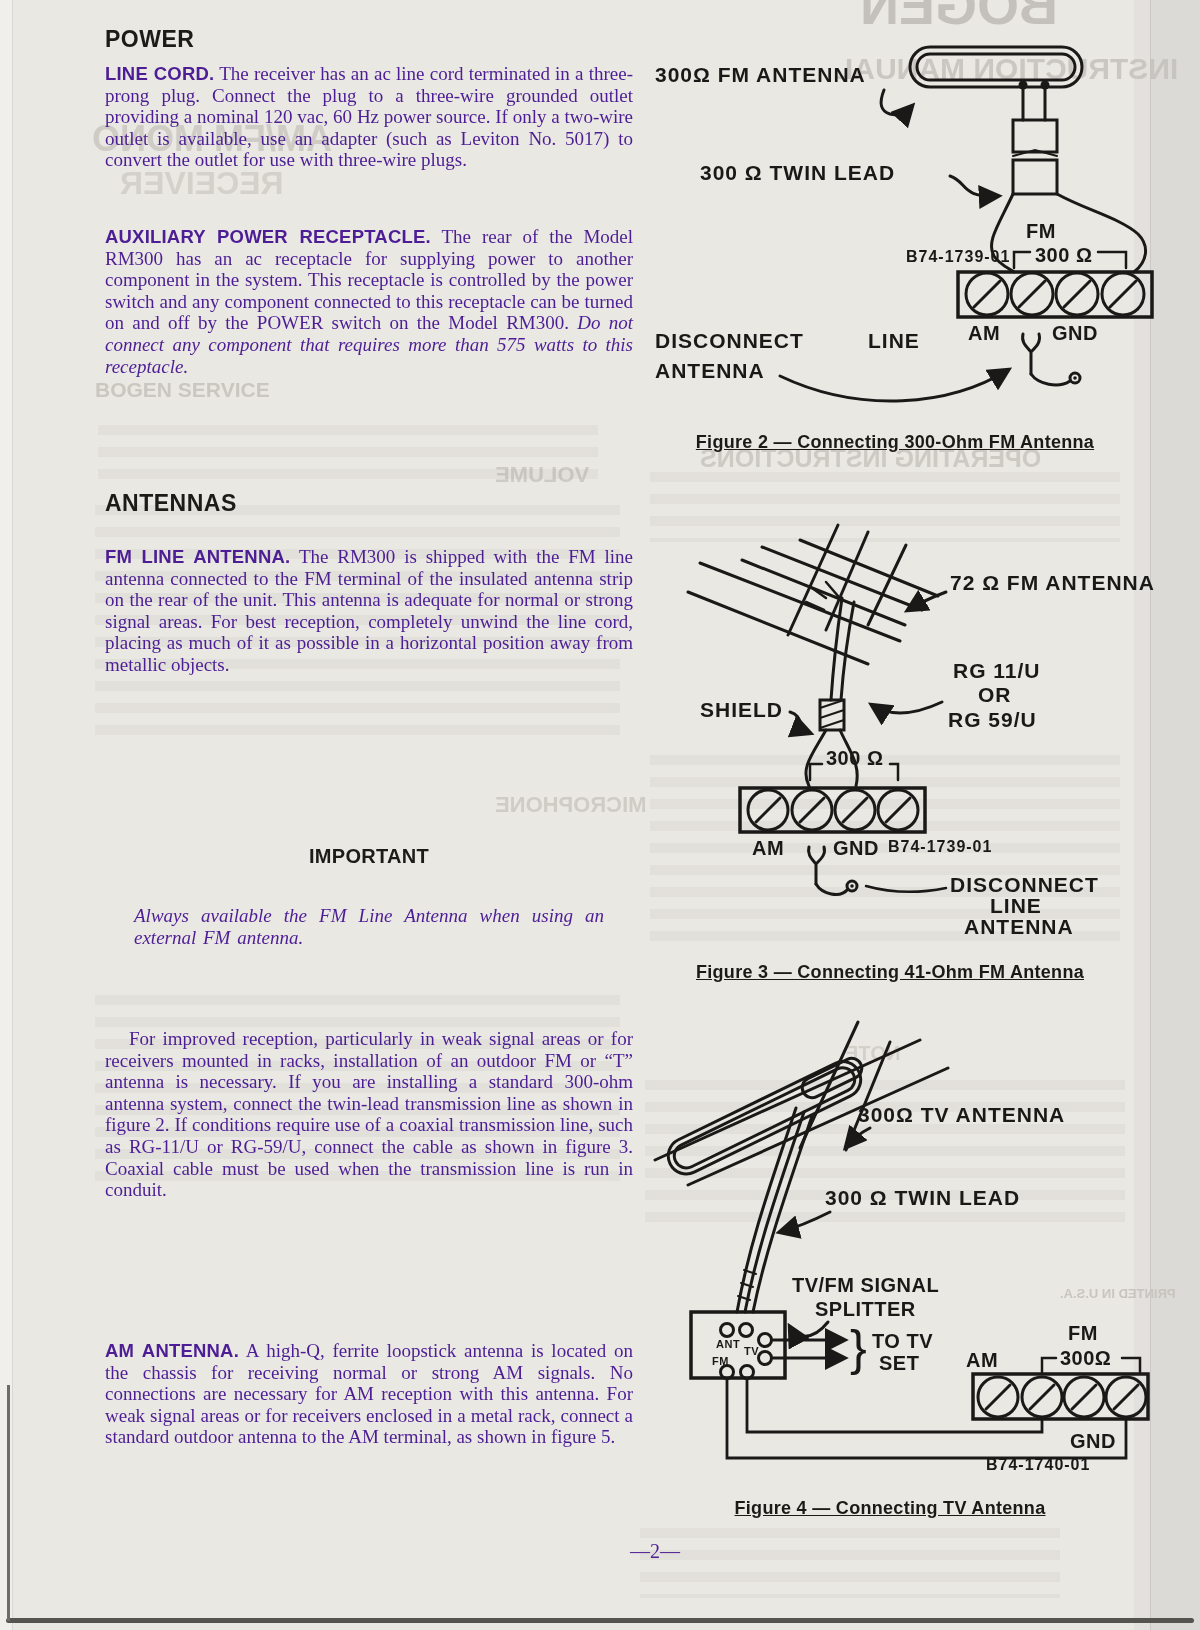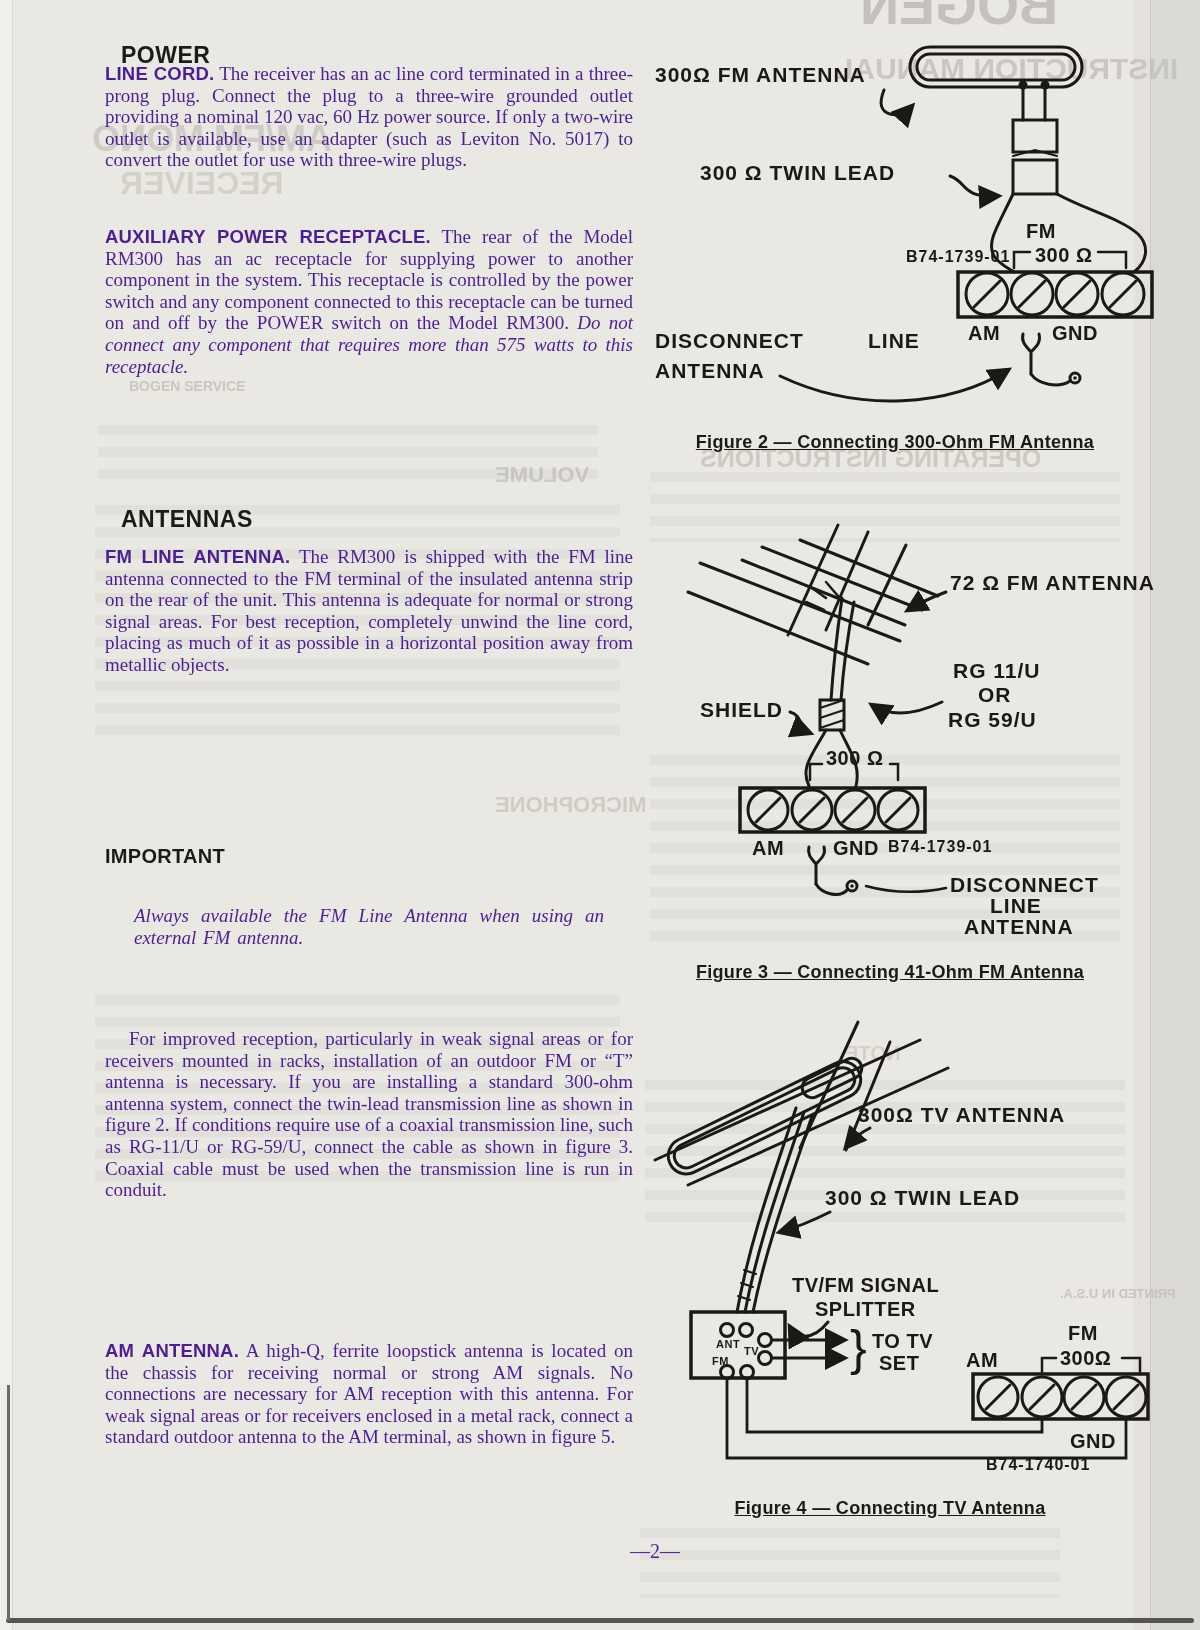--- a/index.html
+++ b/index.html
@@ -21,24 +21,24 @@
   .mirror{transform:scaleX(-1);}
   .bleedlines{position:absolute;z-index:1;
     background:repeating-linear-gradient(180deg, rgba(118,115,108,0.07) 0 10px, transparent 10px 22px);}
   
   .txt{position:absolute;z-index:2;color:#4c1d95;}
   .col{left:105px;width:528px;}
   p.body{margin:0;font-size:19px;line-height:21.6px;text-align:justify;}
   .lead{font-family:"Liberation Sans",sans-serif;font-weight:bold;font-size:18.5px;
         letter-spacing:.2px;}
   .h1{font-family:"Liberation Sans",sans-serif;font-weight:bold;font-size:23px;
-      letter-spacing:.5px;color:#1c1b18;margin:16px;}
+      letter-spacing:.5px;color:#1c1b18;margin:0;}
   .h2{font-family:"Liberation Sans",sans-serif;font-weight:bold;font-size:20px;
       letter-spacing:.3px;color:#1c1b18;margin:0;}
-  .center{text-align:left;}
+  .center{text-align:center;}
   .ital{font-style:italic;}
   .note{font-size:20px;line-height:24px;font-style:italic;word-spacing:2px;}
   .caption{position:absolute;z-index:2;font-family:"Liberation Sans",sans-serif;
            font-weight:bold;font-size:18px;color:#1b1a17;text-align:center;letter-spacing:.3px;text-decoration:underline;}
   .pagenum{font-size:20px;}
   svg{position:absolute;z-index:2;overflow:visible;}
   svg text{font-family:"Liberation Sans",sans-serif;font-weight:bold;fill:#1a1917;}
   .fl{font-size:21px;letter-spacing:1px;}
   .fs{font-size:20px;letter-spacing:.5px;}
   .fp{font-size:16px;letter-spacing:1px;}
@@ -46,21 +46,21 @@
 </style>
 </head>
 <body>
 
 <div class="page">
 
   <div class="ghost mirror" style="left:860px;top:-26px;font-size:54px;color:#a6a39d;opacity:.55;">BOGEN</div>
   <div class="ghost mirror" style="left:835px;top:52px;font-size:30px;color:#c3c0ba;opacity:.8;">INSTRUCTION MANUAL</div>
   <div class="ghost mirror" style="left:92px;top:118px;font-size:36px;color:#c9c6c0;opacity:.8;">AM/FM MONO</div>
   <div class="ghost mirror" style="left:120px;top:165px;font-size:32px;color:#cfccc6;opacity:.8;">RECEIVER</div>
-  <div class="ghost" style="left:95px;top:378px;font-size:14px;color:#c7c4be;opacity:.9;margin-left:34px;">BOGEN SERVICE</div>
+  <div class="ghost" style="left:95px;top:378px;font-size:21px;color:#c7c4be;opacity:.9;">BOGEN SERVICE</div>
   <div class="ghost mirror" style="left:700px;top:444px;font-size:25px;color:#c6c3bd;opacity:.8;">OPERATING INSTRUCTIONS</div>
   <div class="ghost mirror" style="left:495px;top:462px;font-size:22px;color:#c7c4be;opacity:.8;">VOLUME</div>
   <div class="ghost mirror" style="left:495px;top:792px;font-size:22px;color:#c9c6c0;opacity:.8;">MICROPHONE</div>
   <div class="ghost mirror" style="left:845px;top:1042px;font-size:20px;color:#cfccc6;opacity:.85;">NOTE</div>
   <div class="ghost mirror" style="left:1060px;top:1286px;font-size:13px;color:#c5c2bc;opacity:.9;">PRINTED IN U.S.A.</div>
 
   <div class="bleedlines" style="left:98px;top:425px;width:500px;height:55px;"></div>
   <div class="bleedlines" style="left:650px;top:472px;width:470px;height:70px;"></div>
   <div class="bleedlines" style="left:95px;top:505px;width:525px;height:240px;"></div>
   <div class="bleedlines" style="left:650px;top:755px;width:470px;height:190px;"></div>

